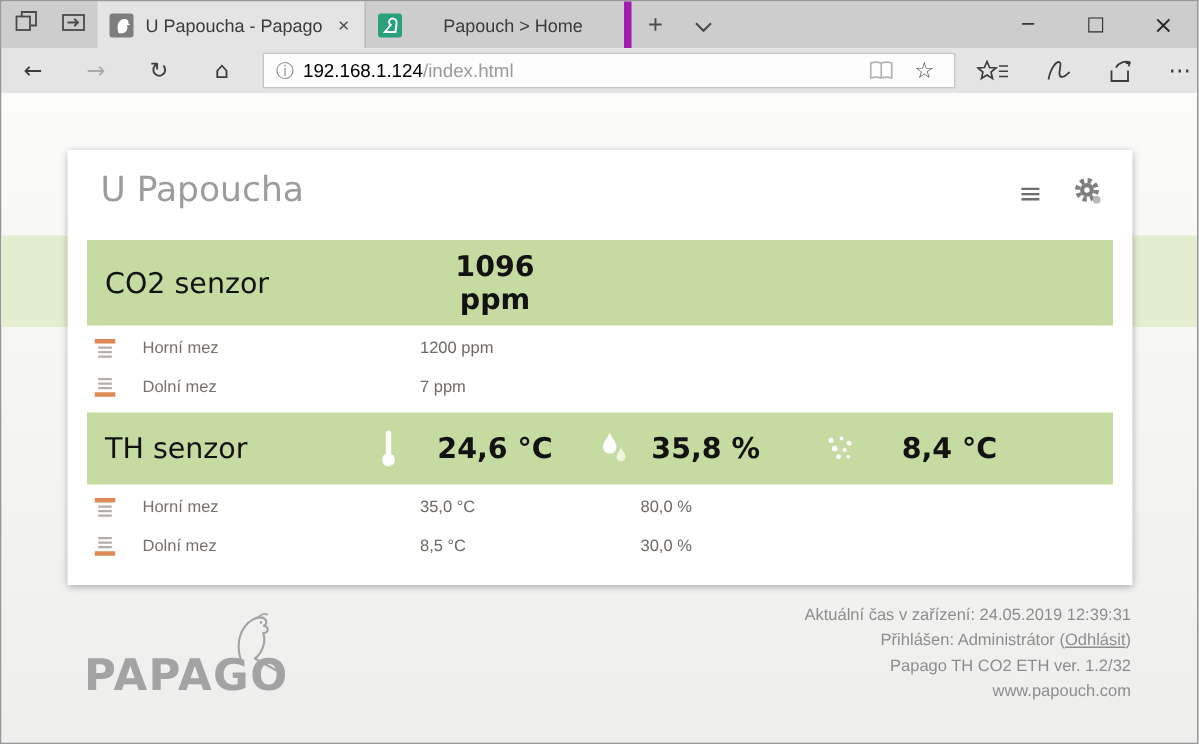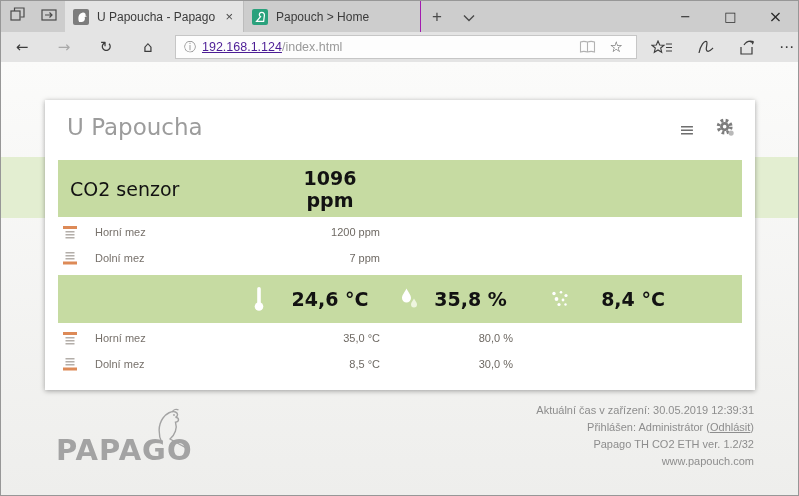--- a/index.html
+++ b/index.html
@@ -16,21 +16,21 @@
   }
   .tab-btn{
     width:32px;display:flex;align-items:center;justify-content:center;
     color:#4a4a4a;font-size:17px;cursor:pointer;
   }
   .tab{
     width:178px;display:flex;align-items:center;gap:8px;
     padding:0 8px;box-sizing:border-box;font-size:12px;color:#3b3b3b;cursor:pointer;
   }
   .tab.active{background:#e4e4e4;}
-  .tab.inactive{border-left:1px solid #bcbcbc;border-right:1px solid #a21caf;}
+  .tab.inactive{border-left:1px solid #bcbcbc;border-right:5px solid #a21caf;text-align:center;}
   .favicon{width:16px;height:16px;border-radius:2px;flex:0 0 16px;
     display:flex;align-items:center;justify-content:center;}
   .favicon.gray{background:#7d7d7d;}
   .favicon.green{background:#2aa17c;}
   .tab-title{white-space:nowrap;overflow:hidden;flex:1;}
   .tab-close{font-size:13px;color:#4a4a4a;padding:0 2px;cursor:pointer;}
   .win-controls{margin-left:auto;display:flex;}
   .win-btn{width:45px;display:flex;align-items:center;justify-content:center;
     font-size:13px;color:#2b2b2b;cursor:pointer;font-family:"DejaVu Sans",sans-serif;}
 
@@ -39,21 +39,21 @@
     background:#e4e4e4;display:flex;align-items:center;
   }
   .nav-icon{width:26px;text-align:center;font-size:15px;color:#3c3c3c;cursor:pointer;
     font-family:"DejaVu Sans",sans-serif;flex:0 0 26px;margin:0 8px;}
   .nav-icon.disabled{color:#a9a9a9;}
   .urlbox{
     width:462px;height:24px;background:#fdfdfd;border:1px solid #c6c6c6;
     display:flex;align-items:center;box-sizing:border-box;padding:0 6px;margin-left:6px;
   }
   .info-icon{font-size:12px;color:#8a8a8a;margin:0 6px 0 2px;}
-  .url-host{font-size:12.5px;color:#4c1d95;text-decoration:underline;}
+  .url-host{font-size:12.5px;color:#000000;}
   .url-path{font-size:12.5px;color:#9a9a9a;}
   .urlbox .spacer{flex:1;}
   .url-icon{margin:0 7px;display:flex;align-items:center;cursor:pointer;}
   .star-icon{font-size:15px;color:#4a4a4a;font-family:"DejaVu Sans",sans-serif;}
   .after-icons{display:flex;align-items:center;margin-left:14px;gap:24px;}
   .after-icons .aicon{display:flex;align-items:center;cursor:pointer;}
   .more-icon{font-size:15px;color:#3c3c3c;font-family:"DejaVu Sans",sans-serif;cursor:pointer;
     margin-left:24px;}
 
   
@@ -90,21 +90,21 @@
   .b-val.v3{left:520px;width:110px;}
   .b-icon{position:absolute;top:50%;transform:translateY(-50%);display:flex;}
   .b-icon.i1{left:196px;}
   .b-icon.i2{left:343px;}
   .b-icon.i3{left:492px;}
 
   .limit-row{position:relative;height:26px;font-size:11px;color:#77716b;}
   .limit-row .l-icon{position:absolute;left:18px;top:7px;display:flex;}
   .limit-row .l-label{position:absolute;left:50px;top:50%;transform:translateY(-50%);}
   .r-val{position:absolute;top:50%;transform:translateY(-50%);
-    text-align:right;color:#6e6963;}
+    text-align:left;color:#6e6963;}
   .r-val.v1{left:235px;width:100px;}
   .r-val.v2{left:382px;width:86px;}
   .rows{padding:2px 0 4px 0;}
 
   .footer{
     position:absolute;right:44px;top:340px;text-align:right;
     font-size:11px;color:#8d8d8d;line-height:17px;
   }
   .footer a{color:#8d8d8d;text-decoration:underline;cursor:pointer;}
 
@@ -263,20 +263,21 @@
                 <rect x="2.5" y="6" width="9" height="1.5" fill="#b3aea9"></rect>
                 <rect x="0" y="9.5" width="14" height="3" fill="#dd8a57"></rect>
               </svg>
           </span>
           <span class="l-label">Dolní mez</span>
           <span class="r-val v1">7 ppm</span>
         </div>
       </div>
 
       <div class="banner th">
+        <span class="s-name">TH senzor</span>
         <span class="b-icon i1">
           <svg width="10" height="26" viewBox="0 0 10 26">
               <rect x="3.2" y="1" width="3.6" height="17" rx="1.8" fill="#ffffff"></rect>
               <circle cx="5" cy="20.5" r="4.3" fill="#ffffff"></circle>
             </svg>
         </span>
         <span class="b-val v1">24,6 °C</span>
         <span class="b-icon i2">
           <svg width="17" height="23" viewBox="0 0 17 23">
               <path d="M5.5 1 C7.5 5 10 7.5 10 10.5 A4.5 4.5 0 1 1 1 10.5 C1 7.5 3.5 5 5.5 1z" fill="#ffffff"></path>
@@ -324,21 +325,21 @@
               </svg>
           </span>
           <span class="l-label">Dolní mez</span>
           <span class="r-val v1">8,5 °C</span>
           <span class="r-val v2">30,0 %</span>
         </div>
       </div>
     </div>
 
     <div class="footer">
-      <div>Aktuální čas v zařízení: 30.05.2019 12:39:31</div>
+      <div>Aktuální čas v zařízení: 24.05.2019 12:39:31</div>
       <div><span>Přihlášen: Administrátor (</span><a>Odhlásit</a><span>)</span></div>
       <div>Papago TH CO2 ETH ver. 1.2/32</div>
       <div>www.papouch.com</div>
     </div>
 
     <div class="logo">
       <span class="logo-text">PAPAGO</span>
       <span class="logo-bird">
         <svg width="48" height="44" viewBox="0 0 48 44">
           <path d="M18 36 C14 28 14 18 19 11 C22 6.5 28 3.5 31.5 5 C34.5 6.3 34 9.5 31.5 10.2 C35.5 10.8 35.5 14.5 31.5 15.2 C33.5 21 31 28 26 32 L44 42" fill="none" stroke="#a3a3a3" stroke-width="1.4"></path>

